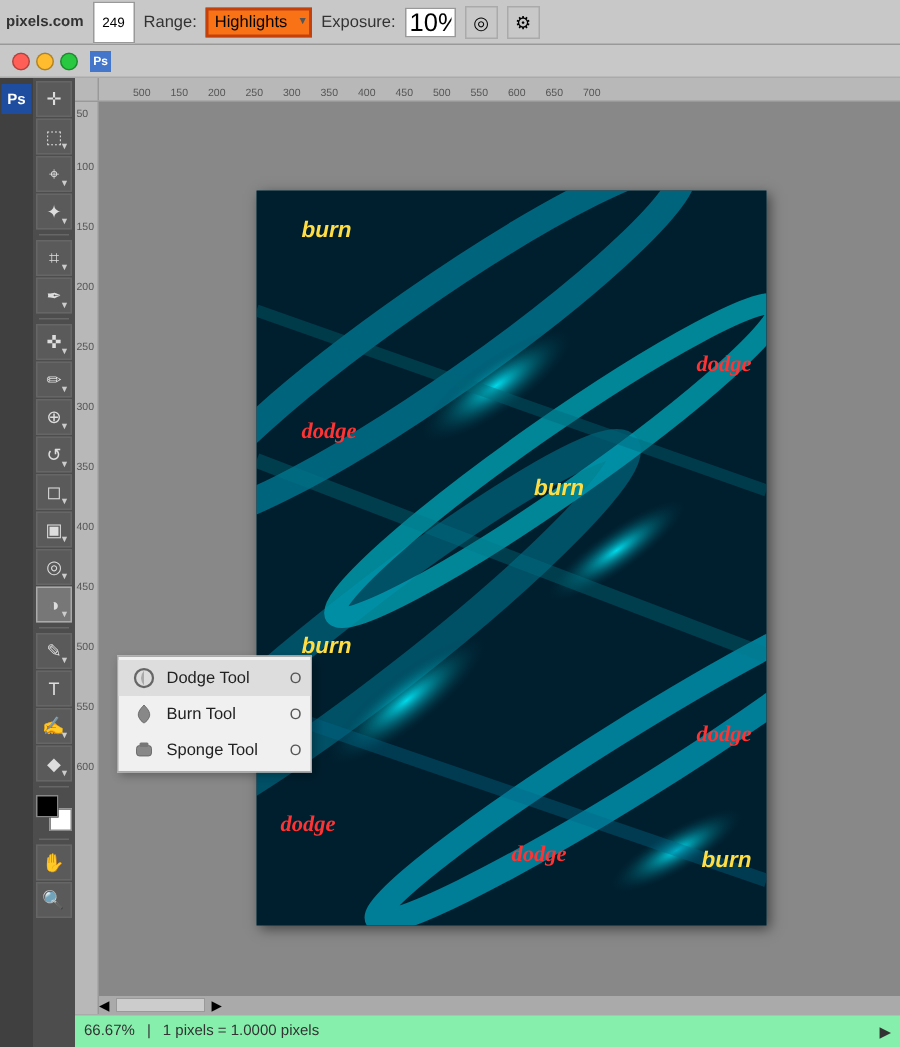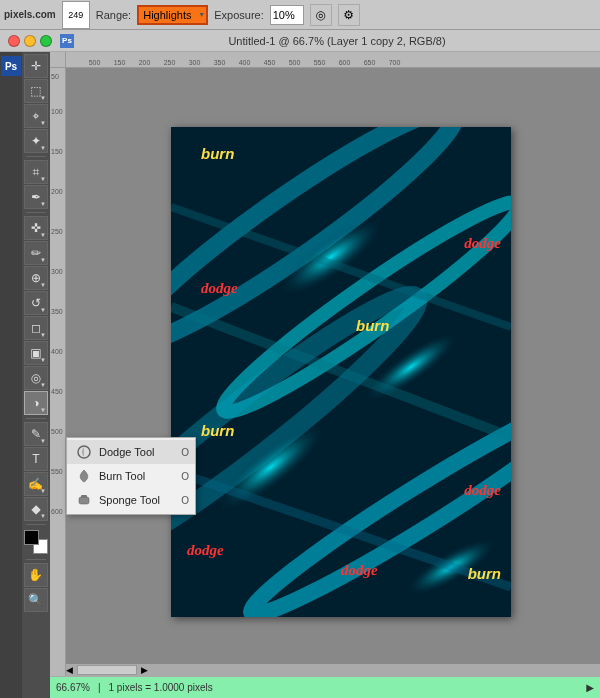--- a/index.html
+++ b/index.html
@@ -63,21 +63,21 @@
       font-size: 7px;
       position: absolute;
       right: 3px;
       pointer-events: none;
       color: #555;
     }
     .toolbar-input-small {
       width: 34px;
       height: 20px;
       border: 1px solid #999;
-      font-size: 11px;
+      font-size: 17px;
       padding: 0 2px;
       background: #fff;
     }
     .toolbar-icon-btn {
       width: 22px;
       height: 22px;
       background: #c8c8c8;
       border: 1px solid #aaa;
       display: flex;
       align-items: center;
@@ -303,21 +303,21 @@
       color: #555;
       width: 25px;
       text-align: center;
       flex-shrink: 0;
       padding-bottom: 1px;
     }
 
     
     #flyout-menu {
       position: absolute;
-      left: 16px;
+      left: 28px;
       top: 385px;
       background: #f0f0f0;
       border: 1px solid #aaa;
       box-shadow: 2px 2px 6px rgba(0,0,0,0.3);
       width: 130px;
       z-index: 100;
       padding: 2px 0;
     }
     .flyout-item {
       display: flex;
@@ -424,21 +424,20 @@
   <div class="toolbar-icon-btn">⚙</div>
 </div>
 
 <div id="window-titlebar">
   <div class="window-buttons">
     <div class="win-btn win-btn-red"></div>
     <div class="win-btn win-btn-yellow"></div>
     <div class="win-btn win-btn-green"></div>
   </div>
   <div class="photoshop-icon">Ps</div>
-  <div class="window-title">Untitled-1 @ 66.7% (Layer 1 copy 2, RGB/8)</div>
 </div>
 
 <div id="main-area">
 
   <div id="ps-panel">
     <div class="ps-logo">Ps</div>
   </div>
 
   <div id="toolbox">
     <div class="tool-btn">✛</div>

